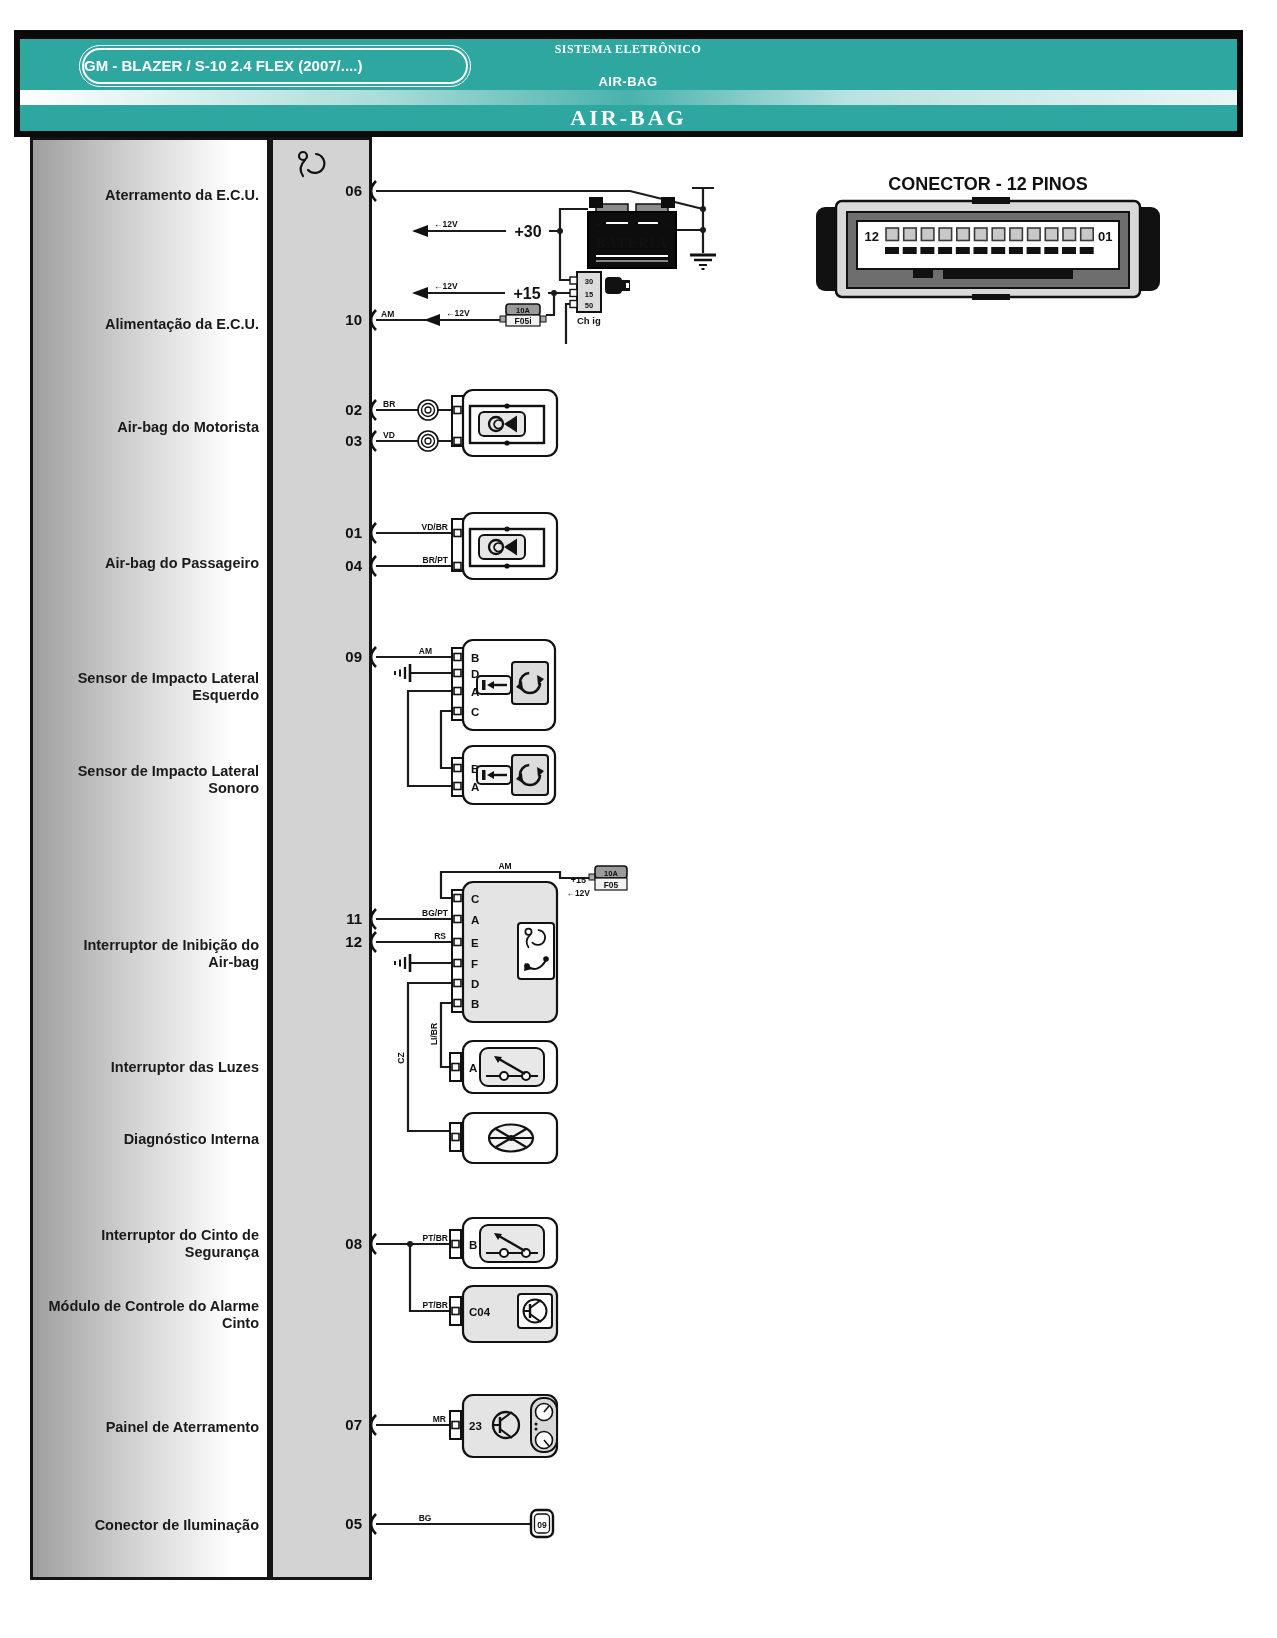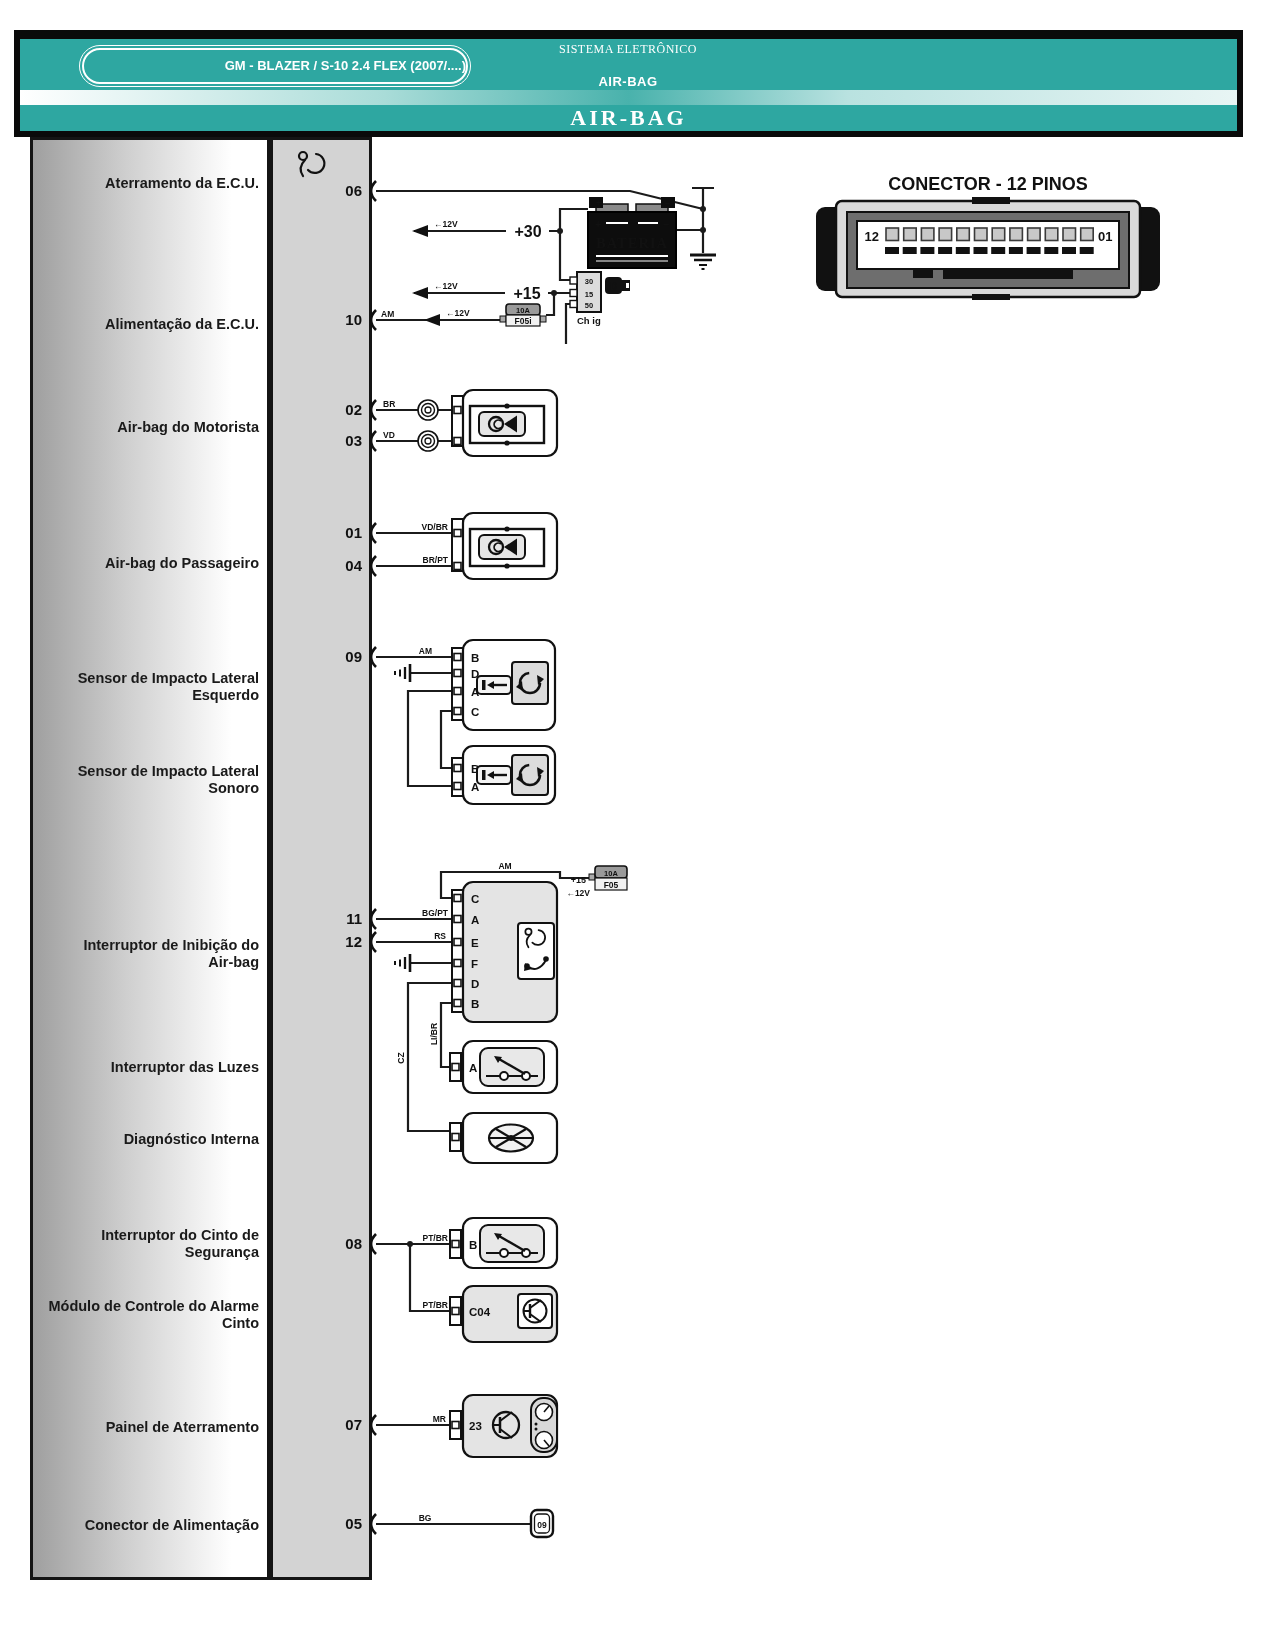--- a/index.html
+++ b/index.html
@@ -1,25 +1,25 @@
 <!DOCTYPE html>
 <html><head>
 <meta charset="utf-8">
 <style>
   html,body{margin:0;padding:0;background:#fff;}
   .page{position:relative;width:1277px;height:1638px;background:#fff;overflow:hidden;
         font-family:"Liberation Sans",sans-serif;}
   
   .header{position:absolute;left:14px;top:30px;width:1229px;height:107px;background:#2ea7a1;
           border:6px solid #0a0a0a;border-top-width:9px;box-sizing:border-box;}
-  .badge{position:absolute;left:62px;top:9px;width:382px;height:32px;line-height:32px;text-align:right;
-         color:#fff;font-size:13px;font-weight:bold;border:2.5px solid #fff;border-radius:22px;
+  .badge{position:absolute;left:62px;top:9px;width:382px;height:32px;line-height:32px;text-align:left;
+         color:#fff;font-size:15px;font-weight:bold;border:2.5px solid #fff;border-radius:22px;
          outline:1.5px solid #fff;outline-offset:2px;}
   .sys{position:absolute;left:518px;top:3px;width:180px;text-align:center;color:#fff;}
-  .sys1{font-family:"Liberation Serif",serif;font-size:12px;font-weight:normal;letter-spacing:.5px;}
+  .sys1{font-family:"Liberation Serif",serif;font-size:12px;font-weight:bold;letter-spacing:.5px;}
   .sys2{margin-top:17px;font-size:13px;font-weight:bold;letter-spacing:.5px;}
   .stripe{position:absolute;left:0;bottom:26px;width:100%;height:15px;
           background:linear-gradient(90deg,#ffffff 0%,#a9dcd8 30%,#49b2ac 50%,#b9e2e0 68%,#e8f5f4 100%);}
   .banner2{position:absolute;left:0;bottom:0;width:100%;height:26px;line-height:25px;text-align:center;
            color:#fff;font-family:"Liberation Serif",serif;font-size:22px;font-weight:bold;letter-spacing:3px;}
   
   .labels-panel{position:absolute;left:30px;top:137px;width:240px;height:1443px;box-sizing:border-box;
                 border:3px solid #141414;background:linear-gradient(90deg,#9f9f9f 0%,#cfcfcf 40%,#ffffff 85%);}
   .ecu-bar{position:absolute;left:270px;top:137px;width:102px;height:1443px;box-sizing:border-box;
            border:3px solid #141414;background:#d3d3d3;}
@@ -41,21 +41,21 @@
     </div>
     <div class="sys">
       <div class="sys1">SISTEMA ELETRÔNICO</div>
       <div class="sys2">AIR-BAG</div>
     </div>
     <div class="stripe"></div>
     <div class="banner2">AIR-BAG</div>
   </div>
 
   <div class="labels-panel">
-    <div class="slabel" style="top:44px">
+    <div class="slabel" style="top:56px">
         <span>Aterramento da E.C.U.</span>
         <span></span>
       </div>
     <div class="slabel" style="top:185px">
         <span>Alimentação da E.C.U.</span>
         <span></span>
       </div>
     <div class="slabel" style="top:288px">
         <span>Air-bag do Motorista</span>
         <span></span>
@@ -90,21 +90,21 @@
       </div>
     <div class="slabel" style="top:1175px">
         <span>Módulo de Controle do Alarme</span>
         <span>Cinto</span>
       </div>
     <div class="slabel" style="top:1288px">
         <span>Painel de Aterramento</span>
         <span></span>
       </div>
     <div class="slabel" style="top:1386px">
-        <span>Conector de Alimentação</span>
+        <span>Conector de Iluminação</span>
         <span></span>
       </div>
   </div>
 
   <div class="ecu-bar"></div>
 
   <svg width="1277" height="1638" viewBox="0 0 1277 1638">
     <defs>
       <g id="abag" fill="none" stroke="#111" stroke-width="2.2" stroke-linecap="round">
         <circle cx="7" cy="6" r="4"></circle>

